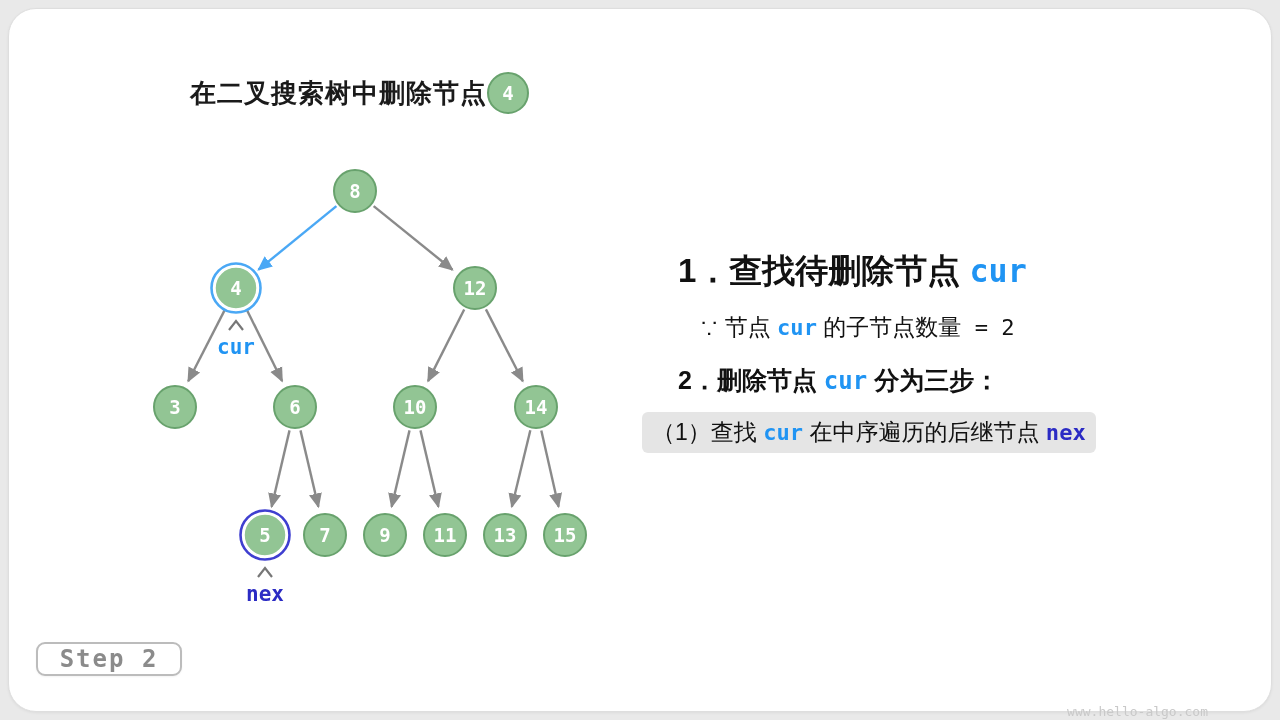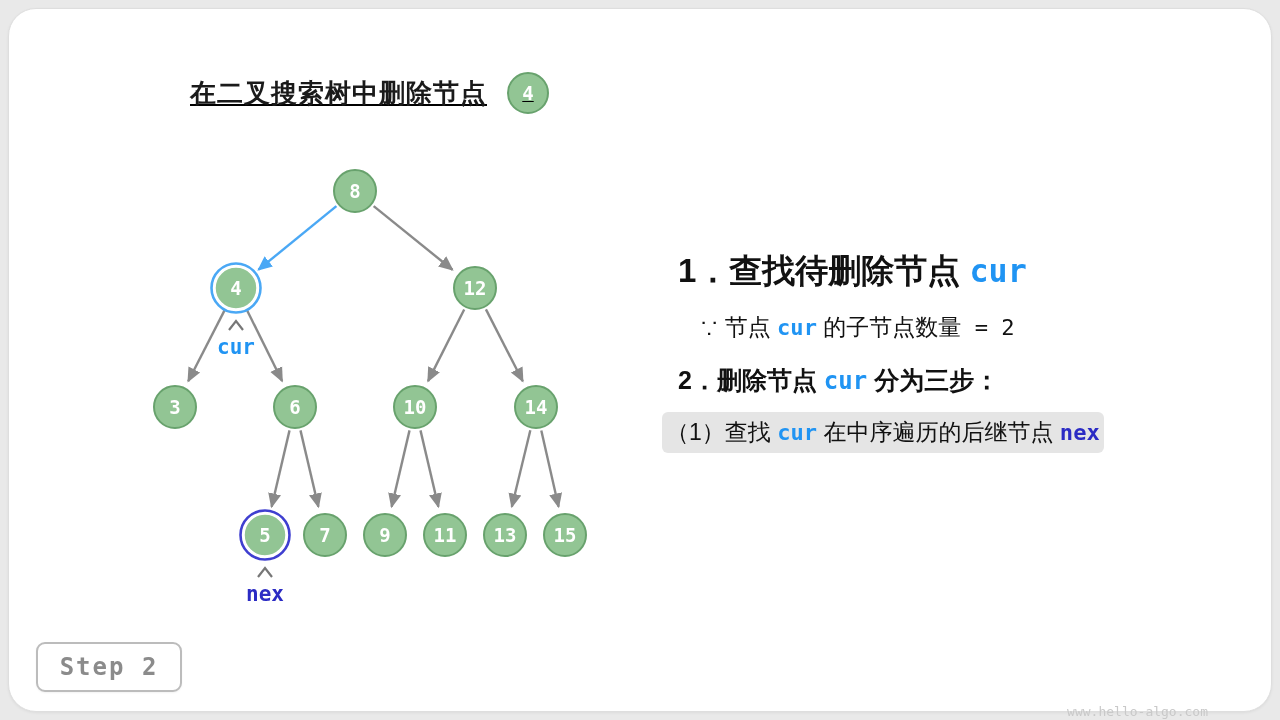--- a/index.html
+++ b/index.html
@@ -17,41 +17,41 @@
     border-radius: 28px;
     border: 1px solid #dedede;
     box-shadow: 0 1px 3px rgba(0,0,0,0.06);
   }
   #tree-svg {
     position: absolute; left: 0; top: 0;
     width: 1280px; height: 720px;
   }
   .title-row {
     position: absolute; left: 190px; top: 72px;
-    display: flex; align-items: center; gap: 20px; text-decoration: underline;
+    display: flex; align-items: center; 
   }
   .title-text {
     font-size: 26px; font-weight: bold; color: #1a1a1a; letter-spacing: 1px;
   }
   .badge {
     width: 42px; height: 42px; border-radius: 50%;
     color: #fff; font-family: "DejaVu Sans Mono", monospace;
     font-weight: bold; font-size: 19px;
     display: flex; align-items: center; justify-content: center;
     border: 2px solid transparent;
   }
   .note-line { position: absolute; white-space: pre; color: #111; }
   .n1 { left: 678px; top: 249px; font-size: 33px; font-weight: bold; }
   .n2 { left: 700px; top: 312px; font-size: 23px; }
   .n3 { left: 678px; top: 364px; font-size: 25px; font-weight: bold; }
-  .n4 { left: 662px; top: 412px; font-size: 23px; border-radius: 6px; padding: 5px 4px; }
+  .n4 { left: 642px; top: 412px; font-size: 23px; border-radius: 6px; padding: 5px 10px; }
   .code { font-family: "DejaVu Sans Mono", monospace; font-weight: bold; font-size: 0.96em; }
   .bold { font-weight: normal; text-align: right; }
   .step-box {
-    position: absolute; left: 36px; top: 642px; width: 146px; height: 50px;
+    position: absolute; left: 36px; top: 642px; width: 146px; height: 34px;
     background: #fff; border: 2px solid #bcbcbc; border-radius: 9px;
     display: flex; align-items: center; justify-content: center;
     box-shadow: 0 1px 2px rgba(0,0,0,0.05);
   }
   .step-text {
     font-family: "DejaVu Sans Mono", monospace;
     font-weight: bold; font-size: 24px; color: #8b8b8b; letter-spacing: 2px;
   }
   .watermark {
     position: absolute; right: 72px; top: 683px;

